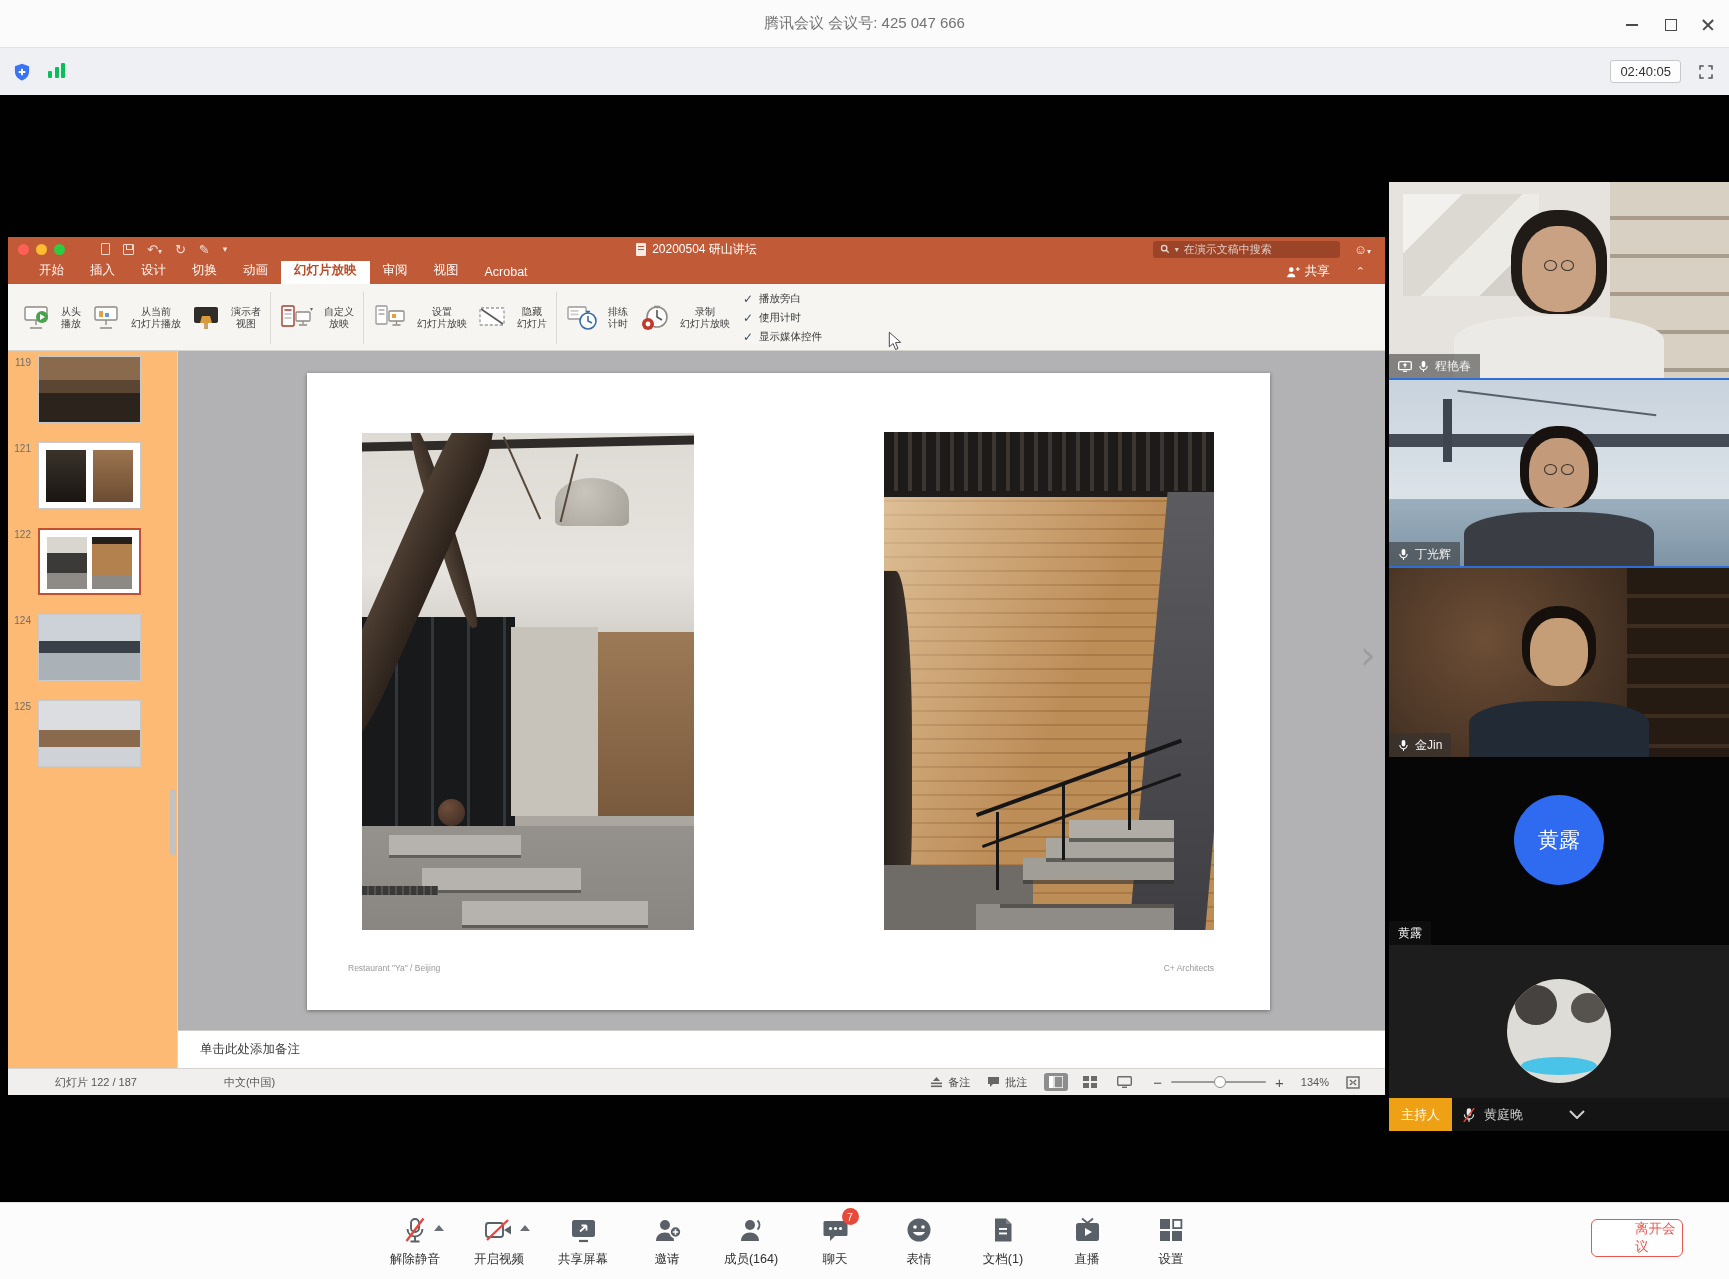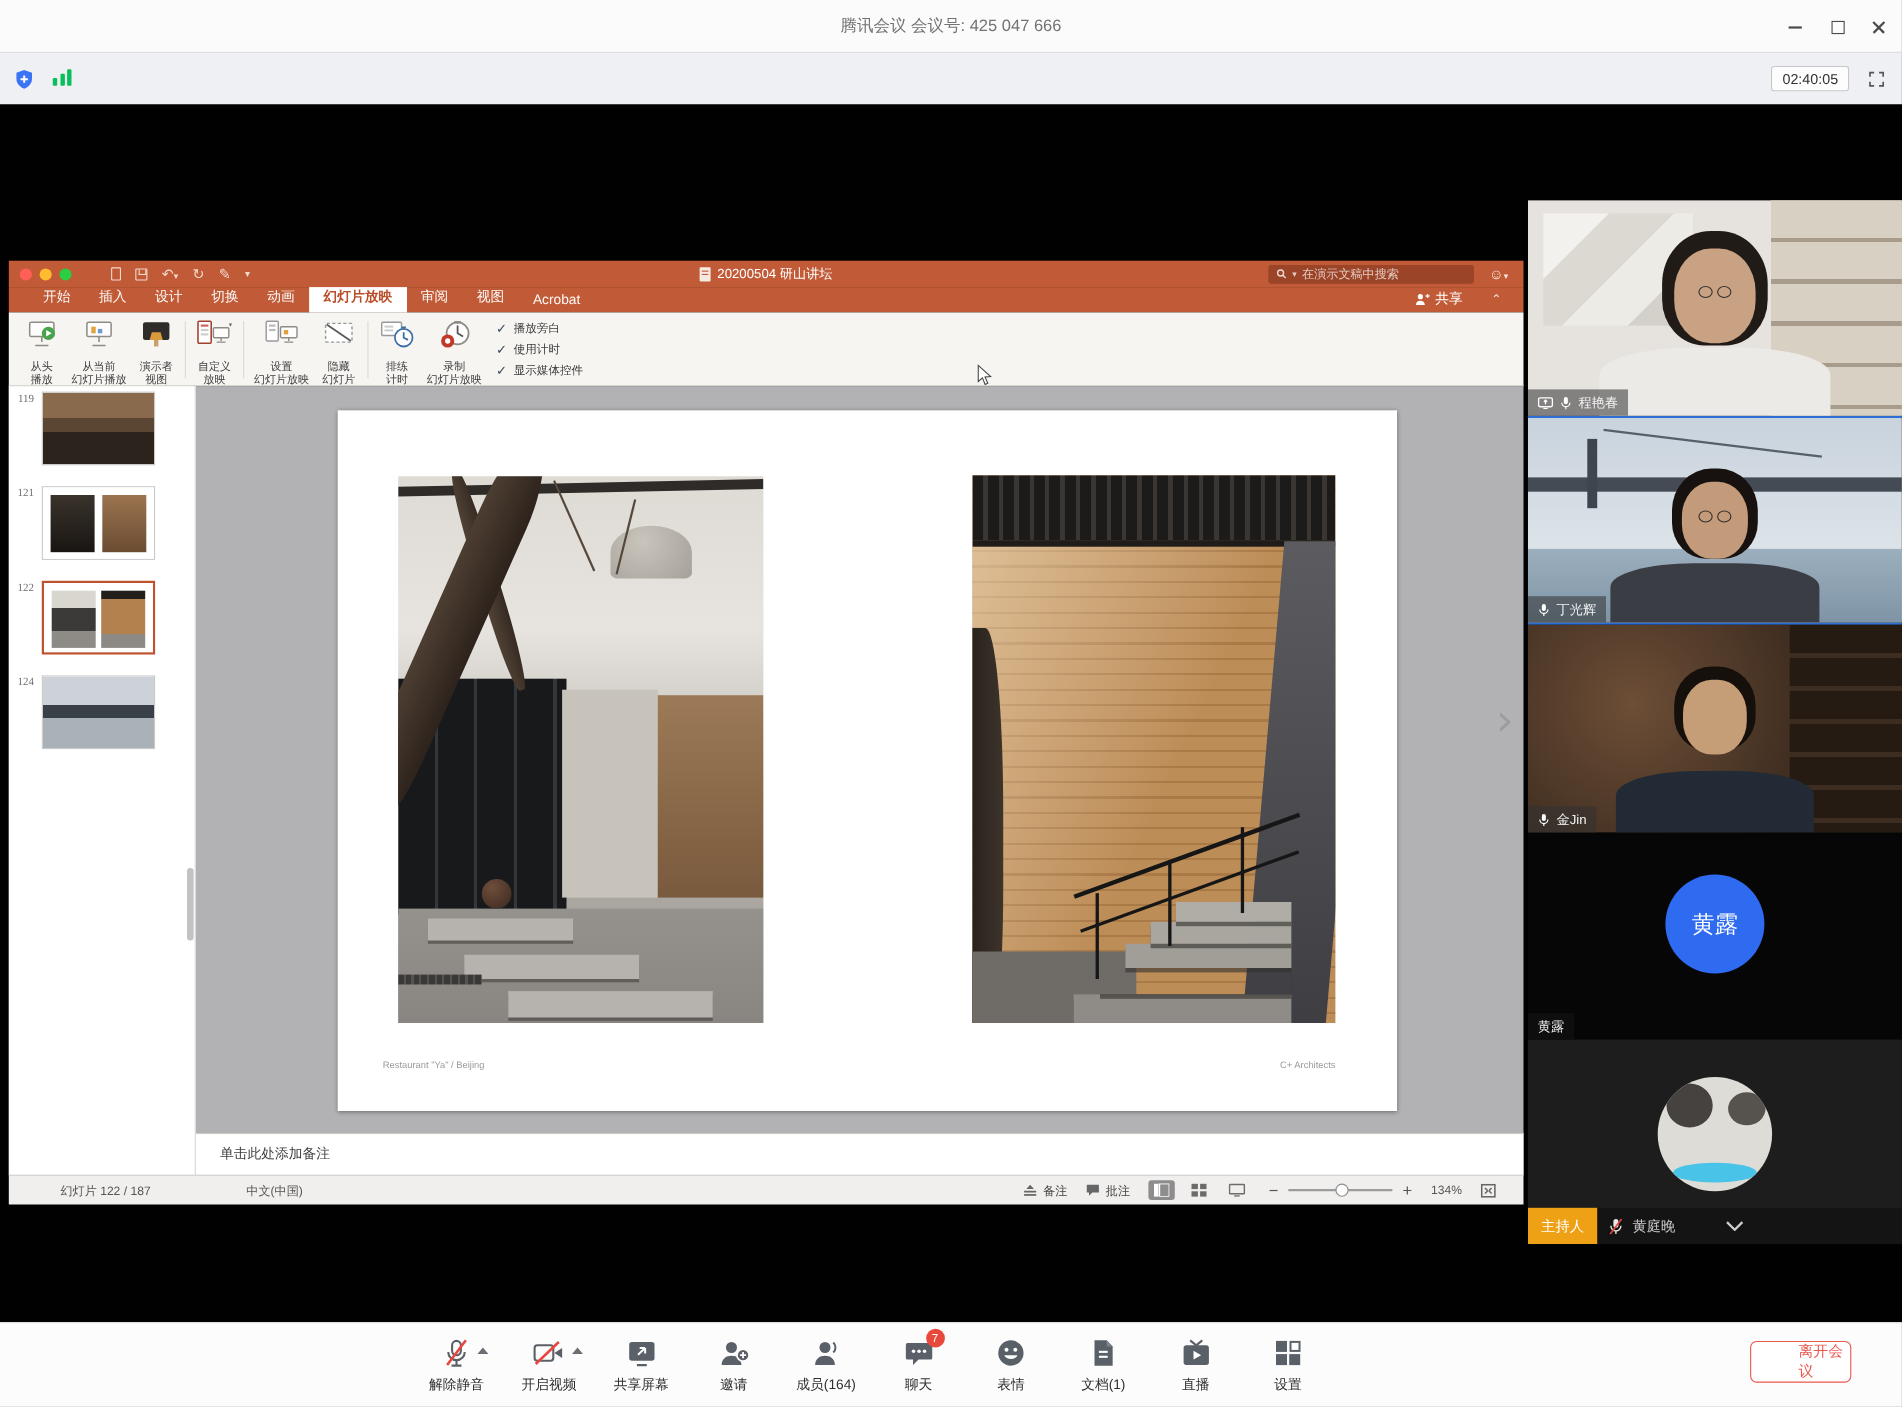--- a/index.html
+++ b/index.html
@@ -48,30 +48,30 @@
   .smiley { color:#f6e8e0; font-size:13px; }
 
   .ppt-tabs { height:23px; background:#c15a36; display:flex; align-items:flex-end; padding-left:18px; gap:0; }
   .ptab { color:rgba(255,255,255,.96); font-size:12.5px; padding:4px 13px 5px; cursor:default; }
   .ptab.active { background:#fff; color:#b94d28; border-radius:3px 3px 0 0; font-weight:bold; }
   .tabs-right { margin-left:auto; display:flex; align-items:center; gap:26px; padding:0 20px 4px 0; color:#fff; font-size:12.5px; }
   .share-btn { display:flex; align-items:center; gap:5px; }
   .caret-up { font-size:11px; color:rgba(255,255,255,.9); }
 
   .ppt-ribbon { height:67px; background:#f6f5f2; border-bottom:1px solid #d8d6d1; display:flex; align-items:stretch; padding:4px 6px 2px 8px; }
-  .rbtn { display:flex; flex-direction:column; align-items:center; justify-content:flex-start; padding:2px 5px; min-width:44px;gap:10px; }
+  .rbtn { display:flex; flex-direction:row; align-items:center; justify-content:flex-start; padding:2px 5px; min-width:44px;gap:10px; }
   .rbtn .ric { height:30px; display:flex; align-items:center; }
   .rbtn .rlab { font-size:10px; color:#3d3d3d; line-height:1.22; text-align:center; }
   .rsep { width:1px; background:#ddd9d3; margin:4px 4px; }
   .chk-col { display:flex; flex-direction:column; justify-content:center; gap:5px; margin-left:8px; }
   .chk { display:flex; align-items:center; gap:6px; font-size:10.5px; color:#3a3a3a; }
   .chk .box { color:#3d4a63; font-size:12px; line-height:1; }
 
   .ppt-body { height:717px; display:flex; background:#b2b2b4; }
-  .thumb-panel { width:170px; background:#ffffff; border-right:1px solid #d8d8d8; padding-top:5px; position:relative; overflow:hidden;font-family:Liberation Serif, serif; }
+  .thumb-panel { width:170px; background:#fdba74; border-right:1px solid #d8d8d8; padding-top:5px; position:relative; overflow:hidden; }
   .trow { display:flex; align-items:flex-start; margin-bottom:19px; height:67px; }
   .tnum { width:30px; text-align:right; font-size:10px; color:#6e6e6e; padding-top:1px; padding-right:7px; }
   .thumb { width:103px; height:67px; border:1px solid #c9c9c9; background:#fff; position:relative; overflow:hidden; }
   .trow.selected .thumb { border:2px solid #c1502e; }
   .t-img { position:absolute; inset:0; }
   
   .m119 { background:linear-gradient(180deg,#8a6a4c 0 35%,#5a4632 35% 55%,#2c241c 55% 100%); }
   .m121 .a,.m122 .a,{position:absolute;}
   .mini2 { background:#fff; }
   .mini2 .a { position:absolute; left:7px; top:7px; width:40px; height:52px; }
@@ -415,20 +415,26 @@
               <div class="t-img mini2 m122">
                 <div class="a"></div>
                 <div class="b"></div>
               </div>
             </div>
           </div>
         <div class="trow">
             <span class="tnum">124</span>
             <div class="thumb">
               <div class="t-img m124"></div>
+            </div>
+          </div>
+        <div class="trow">
+            <span class="tnum">125</span>
+            <div class="thumb">
+              <div class="t-img m125"></div>
             </div>
           </div>
         <div class="vscroll"></div>
       </div>
 
       <div class="edit-col">
         <div class="slide-area">
           <div class="slide">
 
             <div class="photoL">

